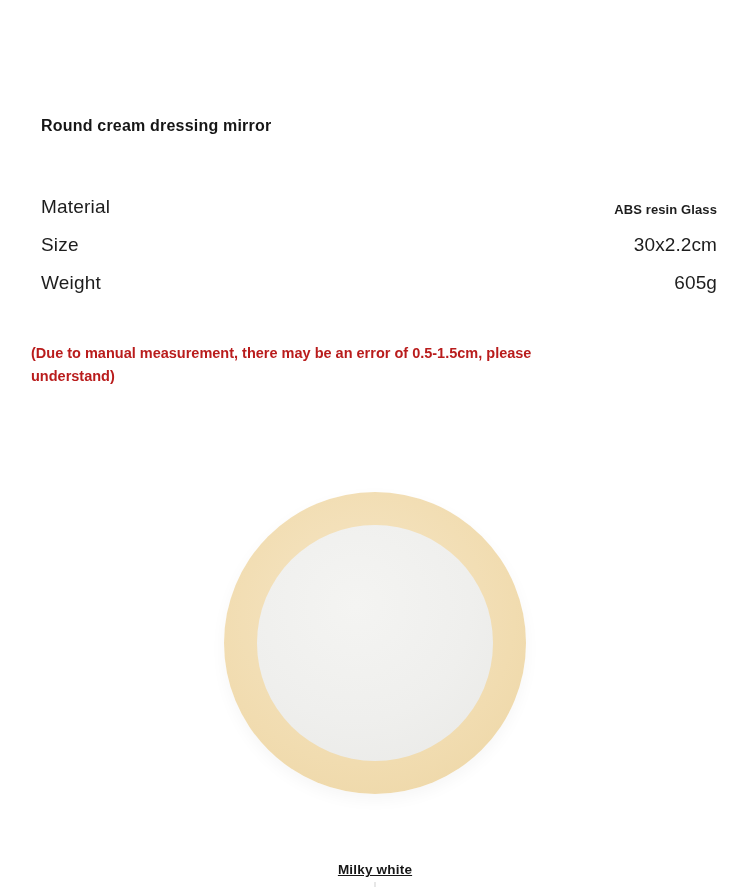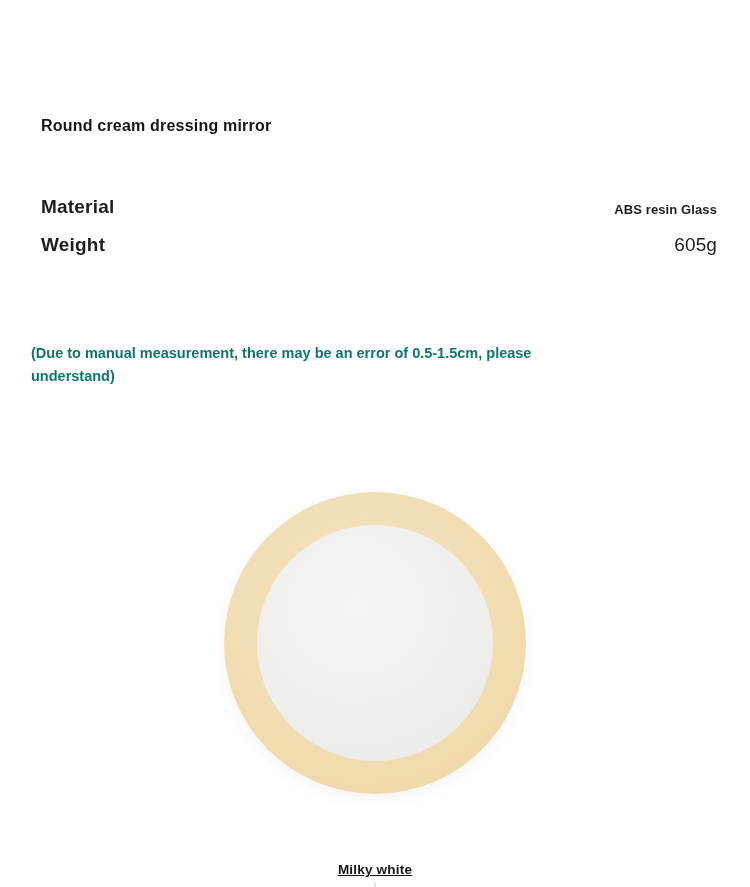--- a/index.html
+++ b/index.html
@@ -42,21 +42,21 @@
   .spec-row {
     position: relative;
     height: 38px;
   }
 
   .spec-label {
     position: absolute;
     left: 0;
     top: 0;
     font-size: 19px;
-    font-weight: 700;
+    font-weight: 400;
     color: #1d1d1d;
     letter-spacing: 0.2px;
   }
 
   .spec-value {
     position: absolute;
     right: 0;
     top: 0;
     font-size: 19px;
     color: #1d1d1d;
@@ -71,21 +71,21 @@
   }
 
   .note {
     position: absolute;
     left: 31px;
     top: 342px;
     width: 560px;
     font-size: 14.5px;
     font-weight: bold;
     line-height: 23px;
-    color: #0f766e;
+    color: #b91c1c;
   }
 
   .mirror-wrap {
     position: absolute;
     left: 0;
     top: 492px;
     width: 750px;
     height: 320px;
   }
 
@@ -143,20 +143,24 @@
 
   <div class="product-title">Round cream dressing mirror</div>
 
   <div class="spec-table">
 
     <div class="spec-row compact">
       <span class="spec-label">Material</span>
       <span class="spec-value">ABS resin Glass</span>
     </div>
 
+    <div class="spec-row">
+      <span class="spec-label">Size</span>
+      <span class="spec-value">30x2.2cm</span>
+    </div>
 
     <div class="spec-row">
       <span class="spec-label">Weight</span>
       <span class="spec-value">605g</span>
     </div>
 
   </div>
 
   <div class="note">(Due to manual measurement, there may be an error of 0.5-1.5cm, please understand)</div>
 

